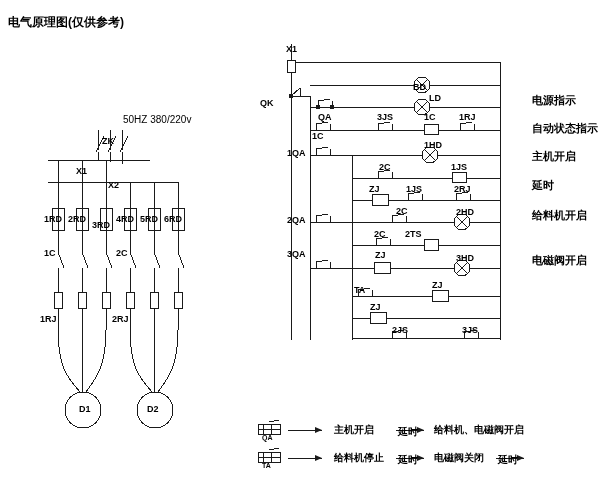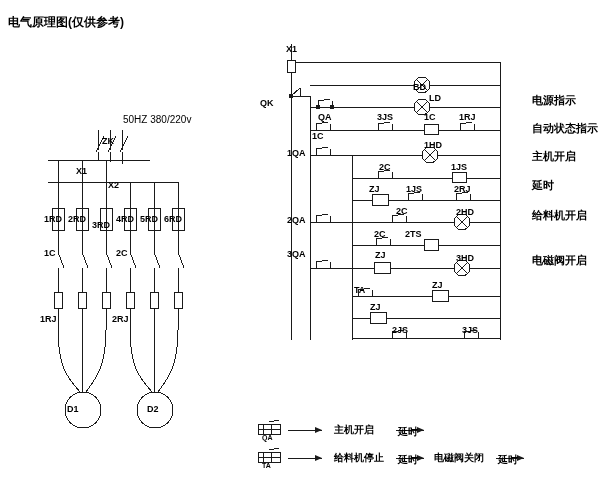--- a/index.html
+++ b/index.html
@@ -277,21 +277,21 @@
   <div class="lbl-b" style="left:92px;top:220px;">3RD</div>
   <div class="lbl-b" style="left:116px;top:214px;">4RD</div>
   <div class="lbl-b" style="left:140px;top:214px;">5RD</div>
   <div class="lbl-b" style="left:164px;top:214px;">6RD</div>
 
   <div class="lbl-b" style="left:44px;top:248px;">1C</div>
   <div class="lbl-b" style="left:116px;top:248px;">2C</div>
   <div class="lbl-b" style="left:40px;top:314px;">1RJ</div>
   <div class="lbl-b" style="left:112px;top:314px;">2RJ</div>
 
-  <div class="lbl-b" style="left:67px;top:404px;">D1</div>
+  <div class="lbl-b" style="left:79px;top:404px;">D1</div>
   <div class="lbl-b" style="left:147px;top:404px;">D2</div>
 
   <div class="lbl-b" style="left:286px;top:44px;">X1</div>
   <div class="lbl-b" style="left:260px;top:98px;">QK</div>
 
   <div class="lbl-b" style="left:413px;top:70px;margin-top:12px;">BD</div>
   <div class="lbl-b" style="left:413px;top:93px;padding-left:16px;">LD</div>
   <div class="lbl-b" style="left:424px;top:140px;">1HD</div>
   <div class="lbl-b" style="left:456px;top:207px;">2HD</div>
   <div class="lbl-b" style="left:456px;top:253px;">3HD</div>
@@ -324,20 +324,21 @@
   <div class="rlbl" style="left:532px;top:149px;">主机开启</div>
   <div class="rlbl" style="left:532px;top:178px;">延时</div>
   <div class="rlbl" style="left:532px;top:208px;">给料机开启</div>
   <div class="rlbl" style="left:532px;top:237px;margin-top:16px;">电磁阀开启</div>
 
   <div class="lbl-b" style="left:262px;top:434px;font-size:7px;">QA</div>
   <div class="lbl-b" style="left:262px;top:462px;font-size:7px;">TA</div>
 
   <div class="botlbl" style="left:334px;top:423px;">主机开启</div>
   <div class="botlbl" style="left:398px;top:425px;">延时</div>
+  <div class="botlbl" style="left:434px;top:423px;">给料机、电磁阀开启</div>
 
   <div class="botlbl" style="left:334px;top:451px;">给料机停止</div>
   <div class="botlbl" style="left:398px;top:453px;">延时</div>
   <div class="botlbl" style="left:434px;top:451px;">电磁阀关闭</div>
   <div class="botlbl" style="left:498px;top:453px;">延时</div>
   <div class="botlbl" style="left:534px;top:451px;margin-top:36px;">主机</div>
 
 </div>
 
 </body></html>

